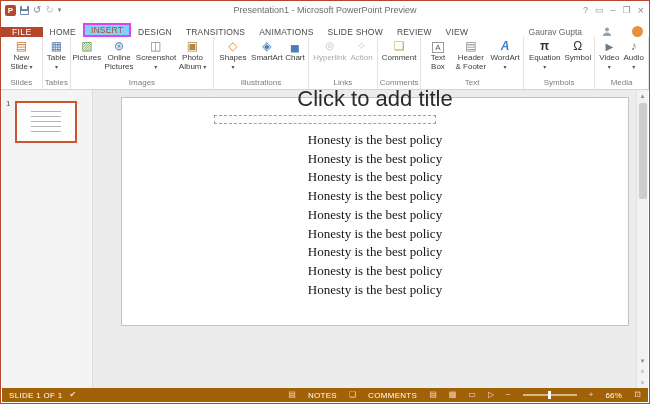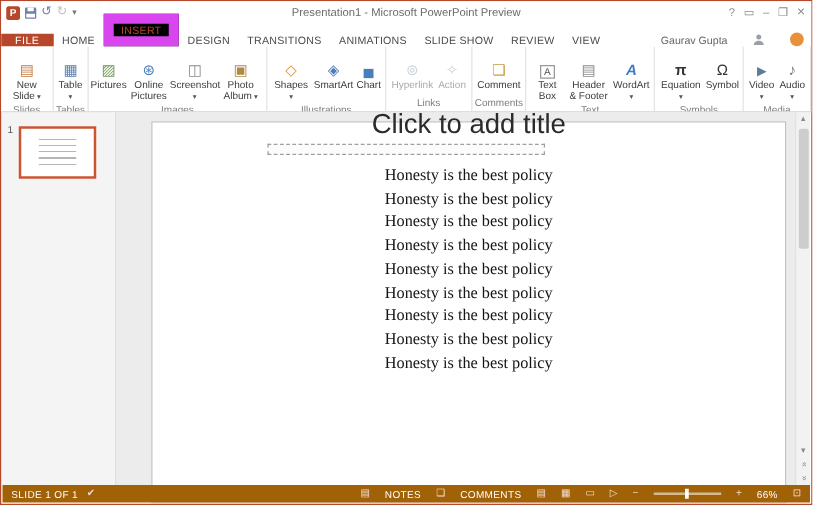--- a/index.html
+++ b/index.html
@@ -25,28 +25,28 @@
   .g-ribbonopts::before{content:"▭"}
   .g-min::before{content:"–"}
   .g-restore::before{content:"❐"}
   .g-close::before{content:"×";font-size:11px}
 
   
   .tabrow{height:18px;display:flex;align-items:flex-end;background:#fff;position:relative;z-index:3}
   .tab-file{background:#B7472A;color:#fff;font-size:8.5px;display:flex;align-items:center;
             padding:0 11px;letter-spacing:.4px}
   .tab{font-size:8.5px;color:#4a4a4a;display:flex;align-items:center;padding:0 7px;letter-spacing:.2px}
-  .tab.active{color:#B7472A;background:#000000;border:8px solid #d946ef;padding:0 6px}
+  .tab.active{color:#B7472A;background:#7dd3fc;border:2px solid #d946ef;padding:0 6px}
   .tab-user{margin-left:auto;display:flex;align-items:center;gap:20px;padding-right:6px}
   .user-name{font-size:8.5px;color:#666}
   .avatar{width:11px;height:11px;border-radius:50%;background:#E8913A;display:inline-block}
 
   
   .ribbon{height:53px;display:flex;background:#fff;border-bottom:1px solid #d4d4d4;overflow:hidden}
-  .rgroup{display:flex;flex-direction:column;border-right:1px solid #e4e4e4;padding:11px 2px 0}
+  .rgroup{display:flex;flex-direction:column;border-right:1px solid #e4e4e4;padding:1px 2px 0}
   .rbtns{flex:1;display:flex;align-items:stretch}
   .rbtn{display:flex;flex-direction:column;align-items:center;padding:1px 2px;min-width:22px;text-align:center;cursor:default}
   .rbtn.disabled{opacity:.45}
   .ricon{height:15px;font-size:12px;line-height:15px;display:block}
   .rlabel{font-size:8px;color:#3c3c3c;line-height:1.12;max-width:40px}
   .rlabel.dd::after{content:" ▾";font-size:6px;color:#555}
   .glabel{font-size:8px;color:#7d7d7d;text-align:center;height:11px;line-height:10px;white-space:nowrap}
 
   .i-newslide::before{content:"▤";color:#c8793f}
   .i-table::before{content:"▦";color:#5b7fae}
@@ -69,21 +69,21 @@
   .i-audio::before{content:"♪";color:#777}
 
   
   .main{position:absolute;top:89px;left:1px;right:1px;bottom:15px;display:flex;background:#ececec}
   .thumbs{width:91px;background:#f4f4f4;border-right:1px solid #dedede;position:relative}
   .thumb-num{position:absolute;left:4px;top:9px;font-size:8px;color:#555}
   .thumb{position:absolute;left:13px;top:11px;width:62px;height:42px;background:#fff;border:2px solid #CB5433}
   .thumb-lines{position:absolute;left:14px;right:14px;top:8px;bottom:8px;
                background:repeating-linear-gradient(#b5b5b5 0 1px,transparent 1px 5px)}
   .editor{flex:1;position:relative}
-  .slide{position:absolute;left:28px;top:7px;width:508px;height:306px;background:#fff;border:1px solid #c3c3c3}
+  .slide{position:absolute;left:28px;top:7px;width:508px;height:229px;background:#fff;border:1px solid #c3c3c3}
   .slide-title{position:absolute;top:-12px;left:0;right:0;text-align:center;font-size:22px;
                font-weight:300;color:#2b2b2b;z-index:2}
   .title-ph{position:absolute;top:17px;left:92px;width:222px;height:9px;border:1px dashed #9f9f9f;background:#fcfcfc}
   .body-lines{position:absolute;top:33px;left:0;right:0;text-align:center;
               font-family:"Liberation Serif",serif;font-size:13px;color:#141414;line-height:18.7px}
   .body-lines span{display:block}
 
   
   .vscroll{width:12px;background:#f2f2f2;border-left:1px solid #e2e2e2;display:flex;flex-direction:column;align-items:center}
   .sc-btn{height:11px;width:12px;font-size:7px;color:#8a8a8a;text-align:center;line-height:11px}

